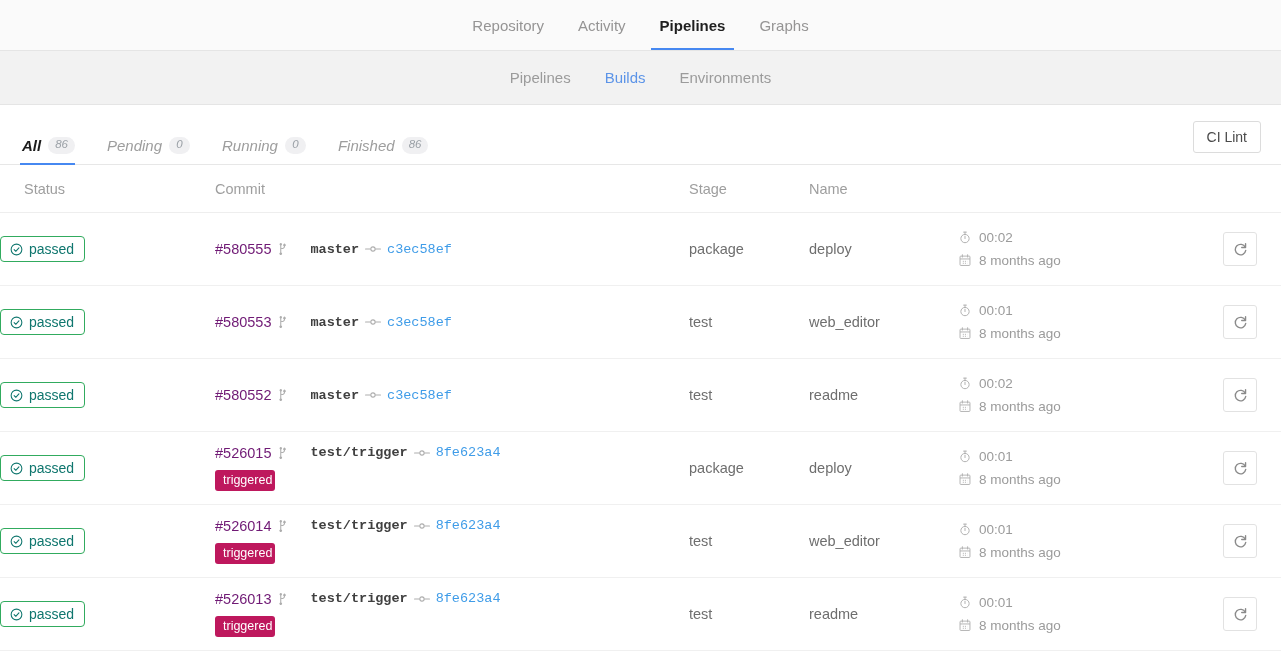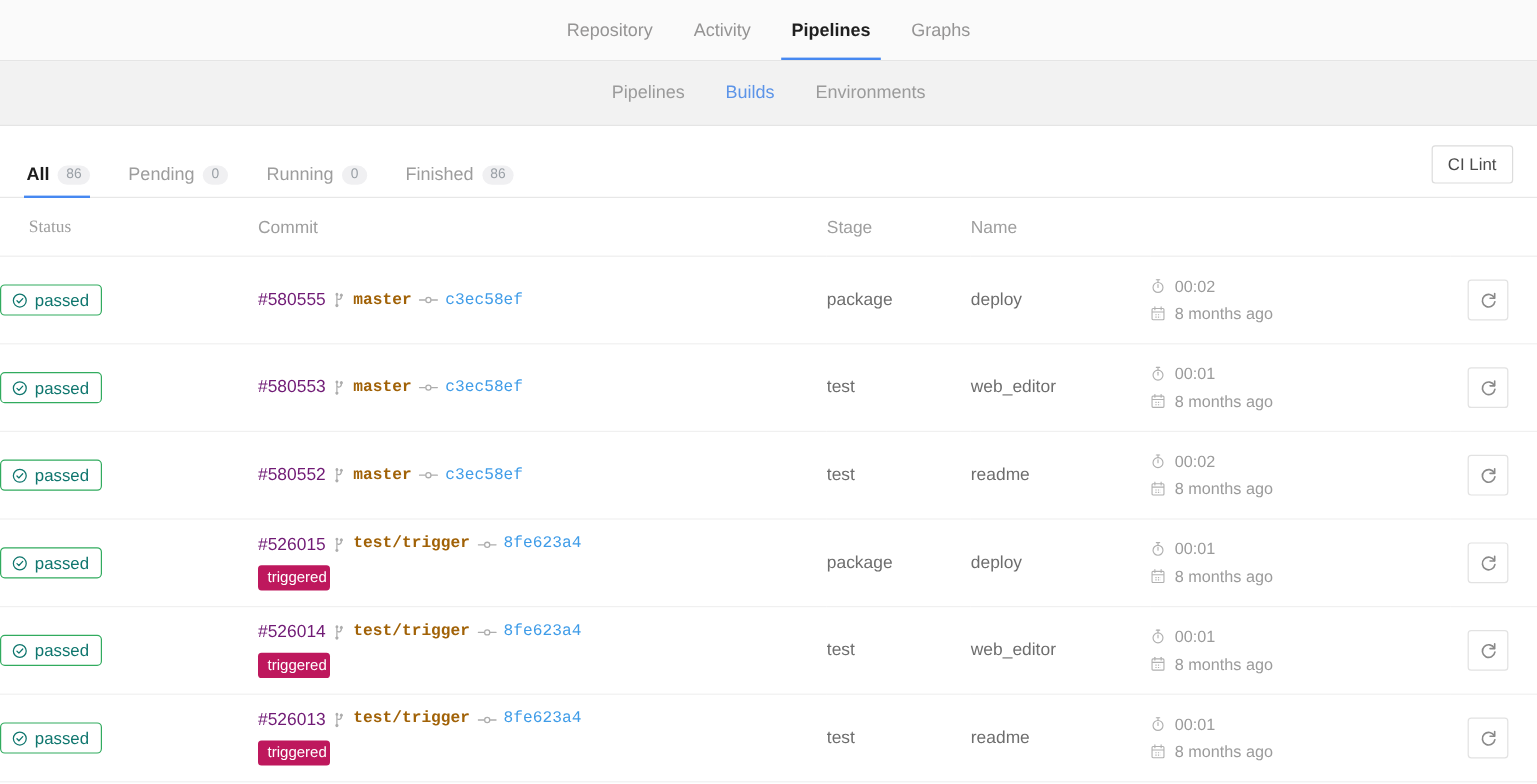--- a/index.html
+++ b/index.html
@@ -71,30 +71,31 @@
     display: flex;
     align-items: flex-end;
     justify-content: space-between;
     padding: 0 20px 0 20px;
     background: #fff;
     position: relative;
   }
   .filter-tabs { display: flex; align-items: flex-end; height: 100%; }
   .filter-tab {
     display: flex;
-    align-items: flex-end;
+    align-items: center;
     gap: 7px;
     padding: 0 12px 10px 12px;
     margin-right: 8px;
     font-size: 15px;
     color: #9d9d9d;
     cursor: pointer;
     position: relative;
     text-decoration: none;
     white-space: nowrap;
+    font-style: italic;
   }
   .filter-tab:first-child { padding-left: 2px; }
   .filter-tab.active { color: #1c1c1c; font-weight: 600; }
   .filter-tab.active::after {
     content: "";
     position: absolute;
     left: 0; right: 12px; bottom: -1px;
     height: 2px;
     background: #4688f1;
   }
@@ -129,21 +130,21 @@
   }
   table.builds thead th {
     text-align: left;
     font-weight: 400;
     font-size: 14.5px;
     color: #9e9e9e;
     padding: 16px 0 15px 0;
     border-bottom: 1px solid #eeeeee;
     background: #fff;
   }
-  .col-status { width: 215px; padding-left: 24px !important; font-family: Liberation Serif, serif; }
+  .col-status { width: 215px; padding-left: 24px !important; }
   .col-commit { width: 474px; }
   .col-stage  { width: 120px; }
   .col-name   { width: 150px; }
   .col-meta   { width: 250px; }
   .col-action { width: 72px; }
 
   table.builds tbody td {
     border-bottom: 1px solid #f0f0f0;
     vertical-align: middle;
     padding: 12px 0;
@@ -176,23 +177,24 @@
     gap: 6px;
     font-size: 14.5px;
     color: #4a4a4a;
     white-space: nowrap;
   }
   .build-id { color: #701a75; text-decoration: none; cursor: pointer; }
   .branch-name {
     font-family: "Liberation Mono", monospace;
     font-weight: 700;
     font-size: 13.5px;
-    color: #a16207;
+    color: #404040;
     text-decoration: none;
     cursor: pointer;
+    margin-left: 16px;
   }
   .commit-sha {
     font-family: "Liberation Mono", monospace;
     font-size: 13.5px;
     color: #3f9ce8;
     text-decoration: none;
     cursor: pointer;
   }
   .icon-branch, .icon-commit { color: #adadad; display: inline-flex; align-items: center; }
   .trigger-badge {

